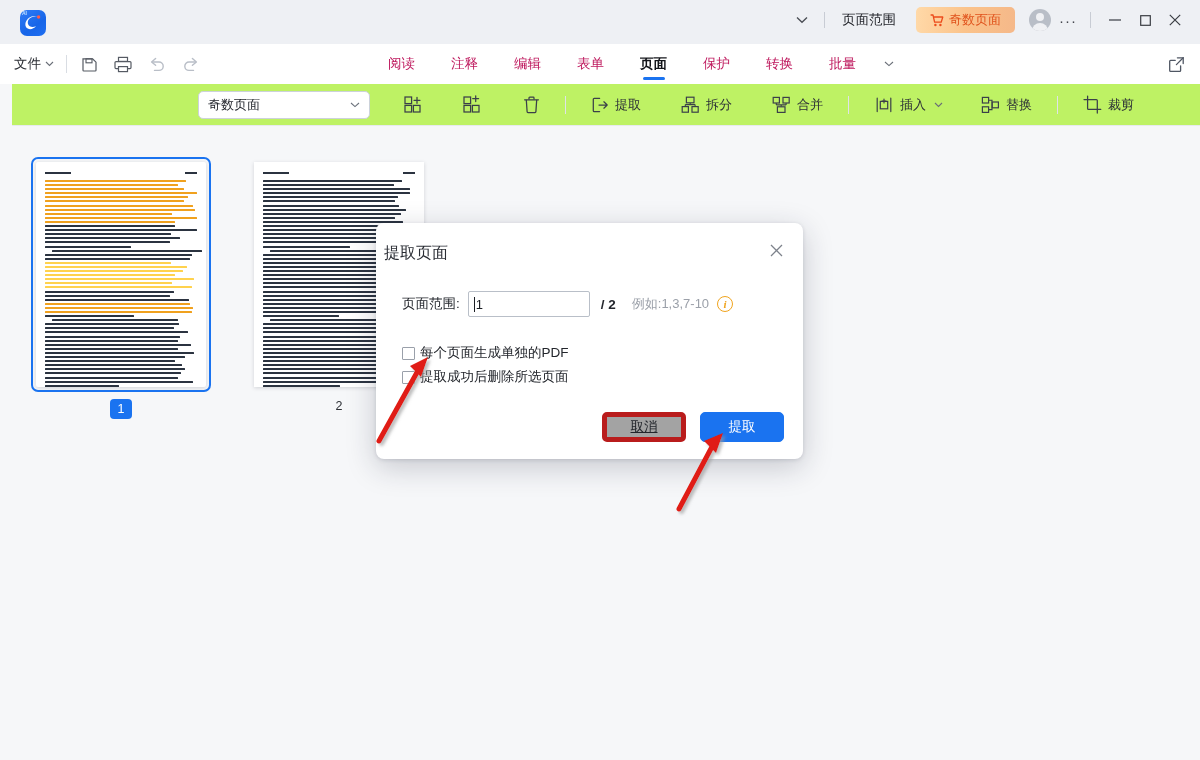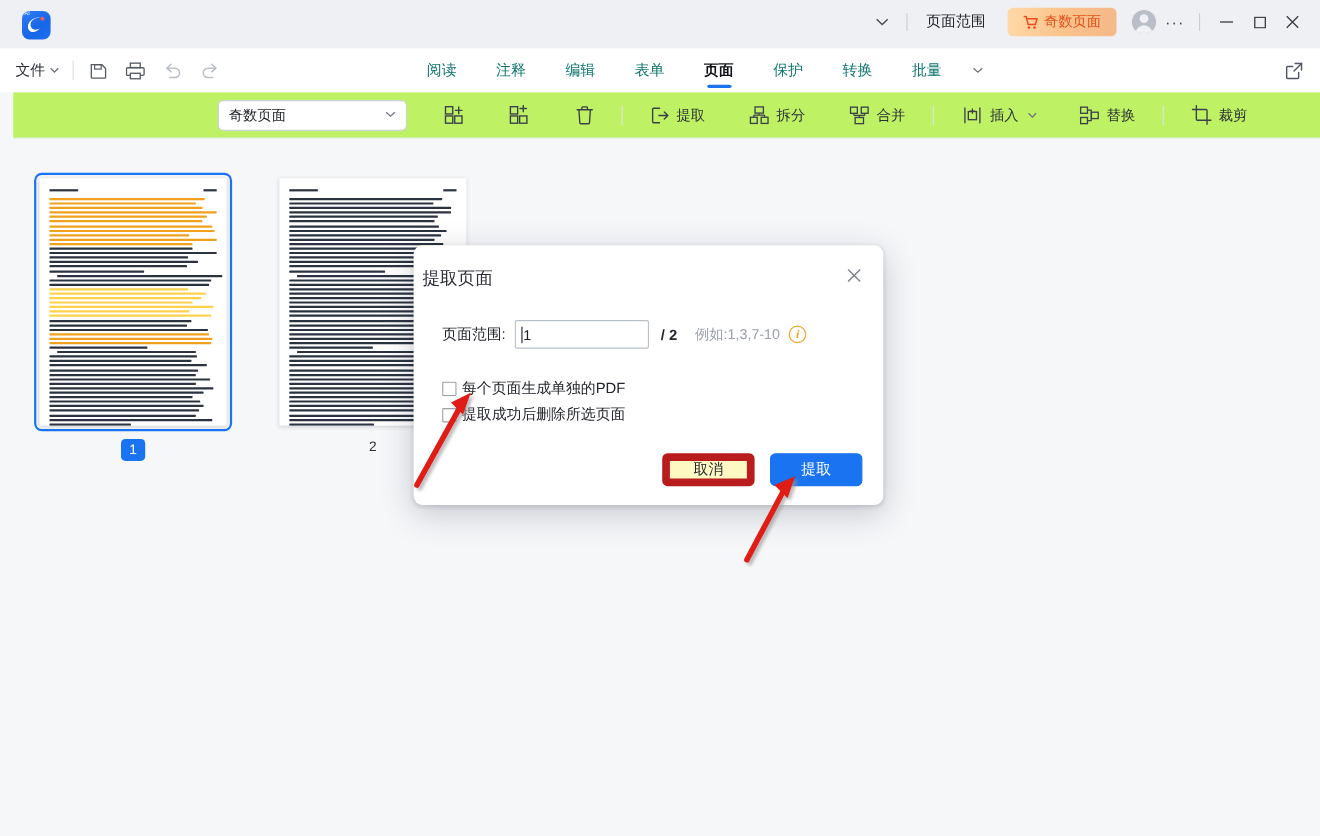--- a/index.html
+++ b/index.html
@@ -110,21 +110,21 @@
   }
   .ribbon-sep { width:1px; height:18px; background:#d9dde3; margin: 0 12px; }
   .qa-icons { display:flex; align-items:center; gap: 14px; }
   .qa-ic { width:20px; height:20px; color:#555a63; display:flex; align-items:center; justify-content:center; }
   .qa-ic.disabled { color:#b9bec7; }
   .tabs-center {
     position:absolute; left:370px; top:0; height:40px;
     display:flex; align-items:center; gap: 0;
   }
   .rtab {
-    font-size: 13.5px; color: #0f766e; padding: 0 18px;
+    font-size: 13.5px; color: #be185d; padding: 0 18px;
     height: 40px; display:flex; align-items:center; position: relative;
   }
   .rtab.active { color:#111318; font-weight: bold; }
   .rtab.active::after {
     content:''; position:absolute; left:50%; transform:translateX(-50%);
     bottom: 4px; width: 22px; height: 3px; border-radius: 2px; background:#1a73f0;
   }
   .rtab-caret { color:#6a6f78; padding: 0 10px; display:flex; align-items:center; height:40px; }
   .ribbon-right { margin-left:auto; margin-right: 14px; display:flex; align-items:center; }
 
@@ -231,21 +231,21 @@
     flex:0 0 auto;
   }
   .modal-actions {
     position:absolute; right:19px; bottom:17px; display:flex; gap:14px;
   }
   .btn {
     height:30px; min-width:84px; border-radius:5px;
     display:flex; align-items:center; justify-content:center;
     font-size:13.5px;
   }
-  .btn.secondary { background:#fef9c3; border:7px solid #b91c1c; color:#23262c; }
+  .btn.secondary { background:#a3a3a3; border:5px solid #b91c1c; color:#23262c;text-decoration:underline; }
   .btn.primary { background:#1a73f0; color:#fff; border:1px solid #1a73f0; }
 
   
   .arrows { position:absolute; left:0; top:0; width:1200px; height:760px; pointer-events:none; }
 
   
   .watermark {
     position:absolute; right:14px; bottom:10px;
     display:flex; align-items:center; gap:7px;
   }

